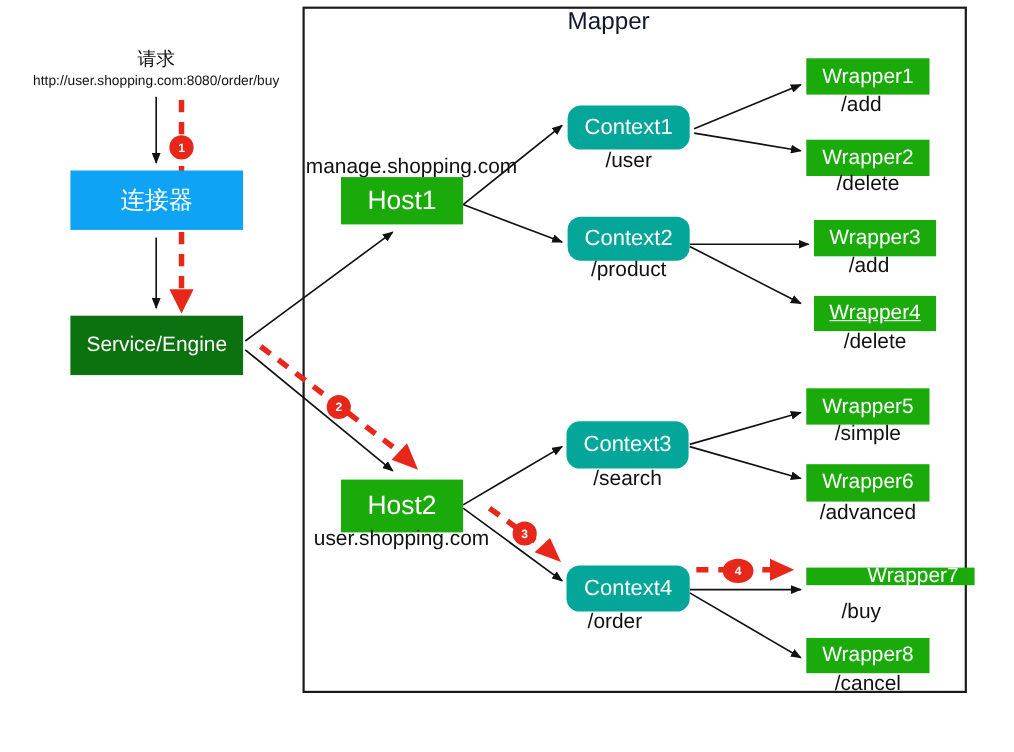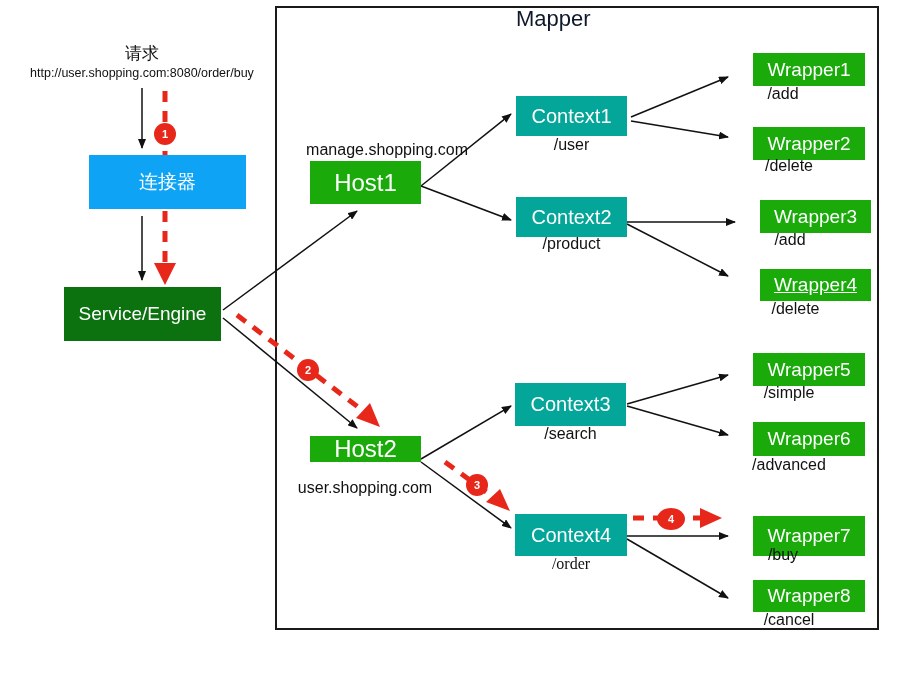--- a/index.html
+++ b/index.html
@@ -1,25 +1,25 @@
 <!DOCTYPE html>
 <html><head>
 <meta charset="utf-8">
 <style>
   html, body { margin: 0; padding: 0; background: #ffffff; }
   body { width: 922px; height: 684px; position: relative; overflow: hidden;
          font-family: "Liberation Sans", "DejaVu Sans", sans-serif; color: #111; }
   .box { position: absolute; display: flex; align-items: center; justify-content: center;
          color: #ffffff; white-space: nowrap; }
-  .connector { background: #0ea3f5; font-size: 19px; margin-left: 25px; }
+  .connector { background: #0ea3f5; font-size: 22px; }
   .service { background: #0c720f; font-size: 19px; }
   .host { background: #1aab0b; font-size: 24px; }
-  .context { background: #05a69a; font-size: 20px; }
-  .wrapper { background: #1aab0b; font-size: 19px; margin-left: 20px; }
-  .label { position: absolute; font-size: 16px; white-space: nowrap; color: #111; text-align: center; }
+  .context { background: #05a69a; font-size: 20px; border-radius: 12px; }
+  .wrapper { background: #1aab0b; font-size: 19px; }
+  .label { position: absolute; font-size: 19px; white-space: nowrap; color: #111; text-align: center; }
   .mapper { position: absolute; left: 275px; top: 6px; width: 600px; height: 620px;
             border: 2px solid #1a1a1a; box-sizing: content-box; }
   .mapper-title { position: absolute; left: 516px; top: 6px; font-size: 22px; color: #0f172a; }
   svg.lines { position: absolute; left: 0; top: 0; }
   .badge-num { font-family: "Liberation Sans", sans-serif; font-size: 11px; fill: #fff; font-weight: bold; }
 </style>
 </head>
 <body>
 
 <div class="mapper"></div>
@@ -83,50 +83,50 @@
 
 <div class="label" style="left:122px; top:42px; width:40px; font-size:17px;">请求</div>
 <div class="label" style="left:8px; top:66px; width:268px; font-size:12.5px;">http://user.shopping.com:8080/order/buy</div>
 
 <div class="box connector" style="left:64px; top:155px; width:157px; height:54px;">连接器</div>
 <div class="box service" style="left:64px; top:287px; width:157px; height:54px;">Service/Engine</div>
 
 <div class="label" style="left:278px; top:141px; width:190px; text-align:right;">manage.shopping.com</div>
 <div class="box host" style="left:310px; top:161px; width:111px; height:43px;">Host1</div>
 
-<div class="box host" style="left:310px; top:436px; width:111px; height:26px;">Host2</div>
+<div class="box host" style="left:310px; top:436px; width:111px; height:48px;">Host2</div>
 <div class="label" style="left:280px; top:479px; width:170px;">user.shopping.com</div>
 
 <div class="box context" style="left:516px; top:96px; width:111px; height:40px;">Context1</div>
 <div class="label" style="left:516px; top:136px; width:111px;text-align:center;">/user</div>
 
 <div class="box context" style="left:516px; top:197px; width:111px; height:40px;">Context2</div>
 <div class="label" style="left:516px; top:235px; width:111px;">/product</div>
 
 <div class="box context" style="left:515px; top:383px; width:111px; height:43px;">Context3</div>
 <div class="label" style="left:515px; top:425px; width:111px;">/search</div>
 
 <div class="box context" style="left:515px; top:514px; width:112px; height:42px;">Context4</div>
-<div class="label" style="left:515px; top:555px; width:112px;font-family:Liberation Serif, serif;">/order</div>
+<div class="label" style="left:503px; top:555px; width:112px;">/order</div>
 
 <div class="box wrapper" style="left:733px; top:53px; width:112px; height:33px;">Wrapper1</div>
 <div class="label" style="left:733px; top:85px; width:100px;">/add</div>
 
 <div class="box wrapper" style="left:733px; top:127px; width:112px; height:33px;">Wrapper2</div>
 <div class="label" style="left:733px; top:157px; width:112px;">/delete</div>
 
 <div class="box wrapper" style="left:740px; top:200px; width:111px; height:33px;">Wrapper3</div>
 <div class="label" style="left:740px; top:231px; width:100px;">/add</div>
 
 <div class="box wrapper" style="left:740px; top:269px; width:111px; height:32px;text-decoration:underline;">Wrapper4</div>
 <div class="label" style="left:740px; top:300px; width:111px;">/delete</div>
 
 <div class="box wrapper" style="left:733px; top:353px; width:112px; height:33px;">Wrapper5</div>
 <div class="label" style="left:733px; top:384px; width:112px;">/simple</div>
 
 <div class="box wrapper" style="left:733px; top:422px; width:112px; height:34px;">Wrapper6</div>
 <div class="label" style="left:733px; top:456px; width:112px;">/advanced</div>
 
-<div class="box wrapper" style="left:733px; top:516px; width:112px; height:40px;">Wrapper7</div>
+<div class="box wrapper" style="left:733px; top:516px; width:112px; height:16px;padding-left:41px;">Wrapper7</div>
 <div class="label" style="left:733px; top:546px; width:100px;">/buy</div>
 
 <div class="box wrapper" style="left:733px; top:580px; width:112px; height:32px;">Wrapper8</div>
 <div class="label" style="left:733px; top:611px; width:112px;">/cancel</div>
 
 </body></html>

